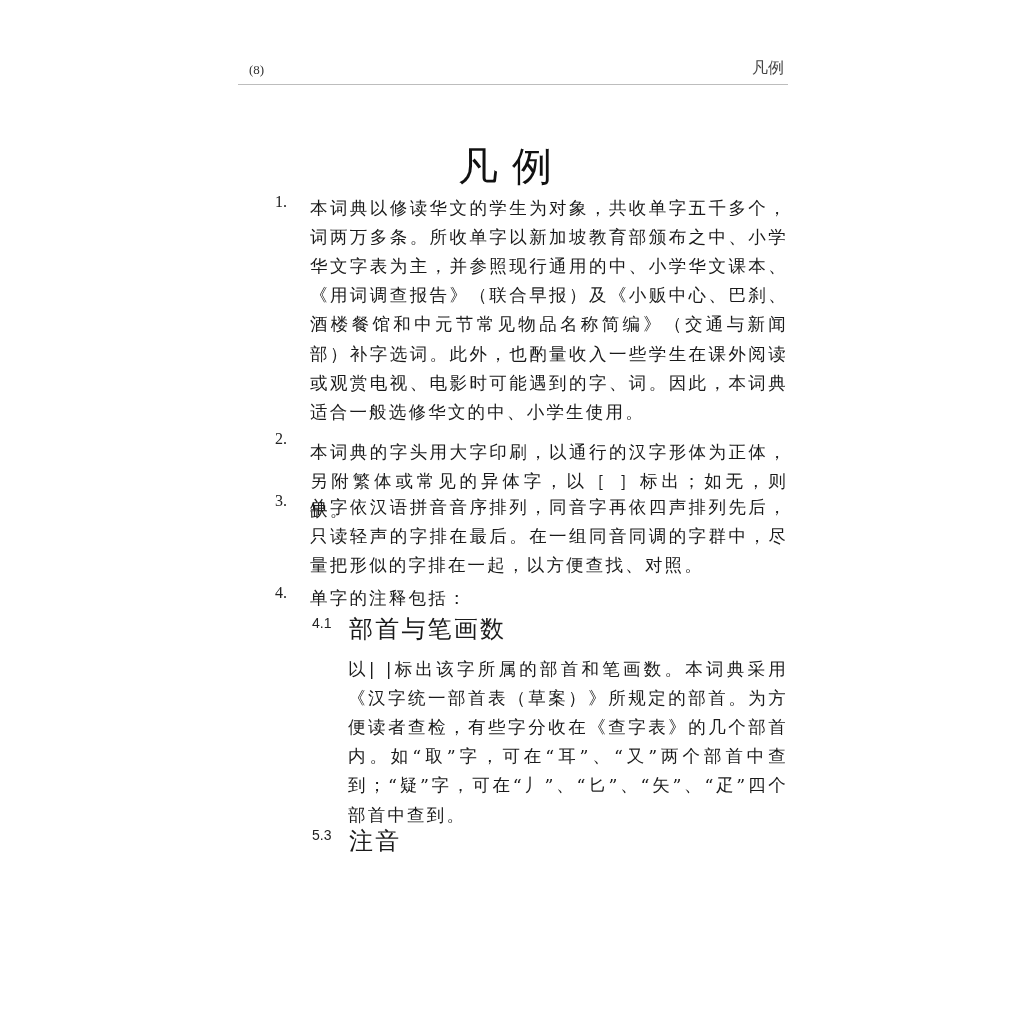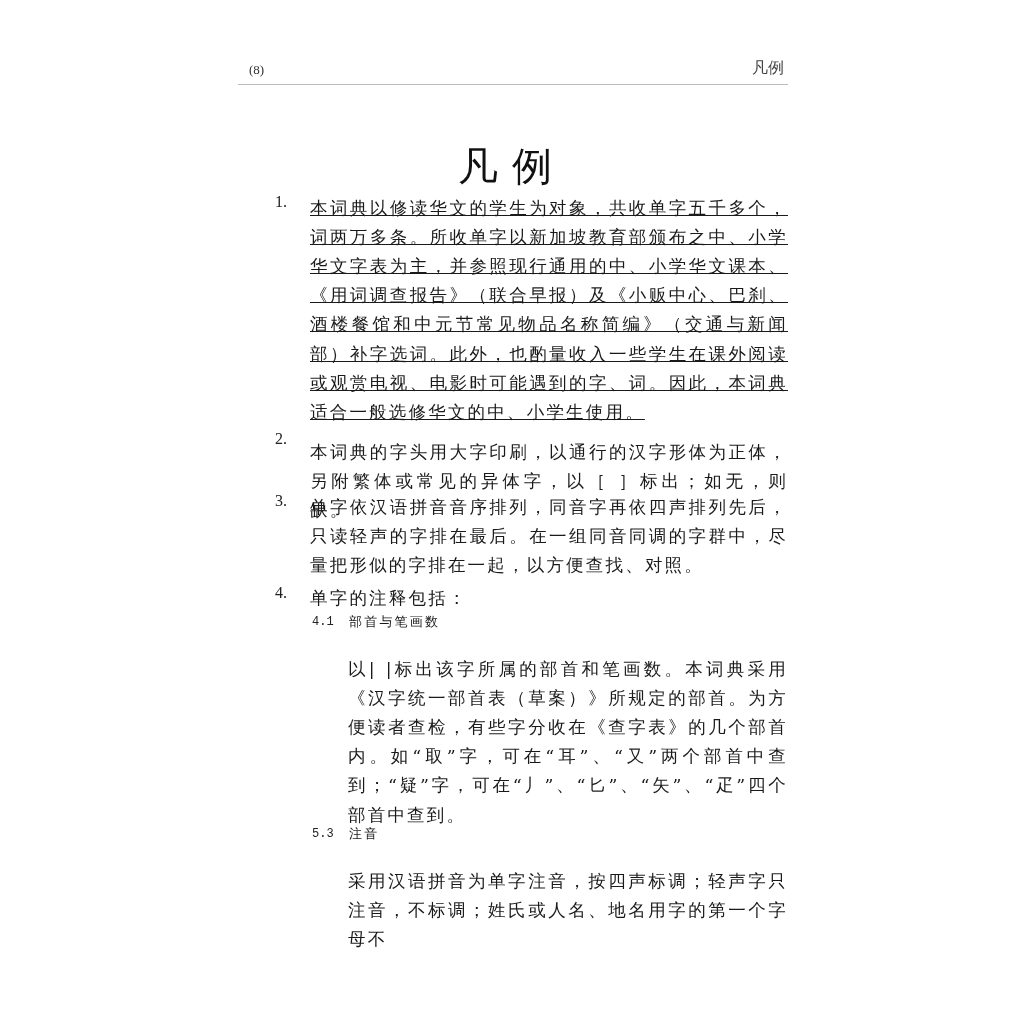--- a/index.html
+++ b/index.html
@@ -9,39 +9,39 @@
   .running-head { position:absolute; left:240px; top:58px; width:546px; height:24px; }
   .page-number { position:absolute; left:9px; top:4px; font-size:13px; color:#333; font-family:"Liberation Serif",serif; }
   .running-title { position:absolute; right:2px; top:0px; font-size:16px; color:#444; }
   .rule { position:absolute; left:238px; top:84px; width:550px; height:1px; background:#bdbdbd; }
   .title { position:absolute; left:0; top:112px; width:1024px; text-align:center;
            font-size:40px; letter-spacing:14px; color:#111; font-weight:normal; }
   .item { position:absolute; left:275px; width:520px; }
   .num { position:absolute; left:0; top:0; font-size:16px; font-family:"Liberation Serif",serif; color:#222; }
   .txt { position:absolute; left:35px; width:478px; font-size:17.5px; line-height:29.2px; letter-spacing:2.2px; text-align:justify; }
   .sub { position:absolute; left:312px; width:480px; }
-  .subnum { position:absolute; left:0; top:0; font-size:12px; font-family:Liberation Mono, monospace; color:#222; }
-  .subtitle { position:absolute; left:37px; top:-2px; font-size:13px; letter-spacing:2.2px; }
+  .subnum { position:absolute; left:0; top:0; font-size:14px; font-family:Liberation Sans, sans-serif; color:#222; }
+  .subtitle { position:absolute; left:37px; top:-2px; font-size:24px; letter-spacing:2.2px; }
   .subtxt { position:absolute; left:348px; width:440px; font-size:17.5px; line-height:29.2px; letter-spacing:2.2px; text-align:justify; }
 </style>
 </head>
 <body>
 
 <div class="page">
   <div class="running-head">
     <span class="page-number">(8)</span>
     <span class="running-title">凡例</span>
   </div>
   <div class="rule"></div>
 
   <h1 class="title">凡例</h1>
 
   <div class="item" style="top:190px;">
     <span class="num" style="top:3px;">1.</span>
-    <p class="txt" style="top:-14px;text-decoration:underline;">本词典以修读华文的学生为对象，共收单字五千多个，词两万多条。所收单字以新加坡教育部颁布之中、小学华文字表为主，并参照现行通用的中、小学华文课本、《用词调查报告》（联合早报）及《小贩中心、巴刹、酒楼餐馆和中元节常见物品名称简编》（交通与新闻部）补字选词。此外，也酌量收入一些学生在课外阅读或观赏电视、电影时可能遇到的字、词。因此，本词典适合一般选修华文的中、小学生使用。</p>
+    <p class="txt" style="top:-14px;">本词典以修读华文的学生为对象，共收单字五千多个，词两万多条。所收单字以新加坡教育部颁布之中、小学华文字表为主，并参照现行通用的中、小学华文课本、《用词调查报告》（联合早报）及《小贩中心、巴刹、酒楼餐馆和中元节常见物品名称简编》（交通与新闻部）补字选词。此外，也酌量收入一些学生在课外阅读或观赏电视、电影时可能遇到的字、词。因此，本词典适合一般选修华文的中、小学生使用。</p>
   </div>
 
   <div class="item" style="top:427px;">
     <span class="num" style="top:3px;">2.</span>
     <p class="txt" style="top:-14px;margin-top:25px;">本词典的字头用大字印刷，以通行的汉字形体为正体，另附繁体或常见的异体字，以［ ］标出；如无，则缺。</p>
   </div>
 
   <div class="item" style="top:489px;">
     <span class="num" style="top:3px;">3.</span>
     <p class="txt" style="top:-14px;">单字依汉语拼音音序排列，同音字再依四声排列先后，只读轻声的字排在最后。在一组同音同调的字群中，尽量把形似的字排在一起，以方便查找、对照。</p>
@@ -55,14 +55,13 @@
   <div class="sub" style="top:615px;">
     <span class="subnum">4.1</span>
     <span class="subtitle">部首与笔画数</span>
   </div>
   <p class="subtxt" style="top:637px;">以| |标出该字所属的部首和笔画数。本词典采用《汉字统一部首表（草案）》所规定的部首。为方便读者查检，有些字分收在《查字表》的几个部首内。如“取”字，可在“耳”、“又”两个部首中查到；“疑”字，可在“丿”、“匕”、“矢”、“疋”四个部首中查到。</p>
 
   <div class="sub" style="top:827px;">
     <span class="subnum">5.3</span>
     <span class="subtitle">注音</span>
   </div>
-  <p class="subtxt" style="top:849px;">采用汉语拼音为单字注音，按四声标调；轻声字只注音，不标调；姓氏或人名、地名用字的第一个字母不</p>
 </div>
 
 </body></html>

